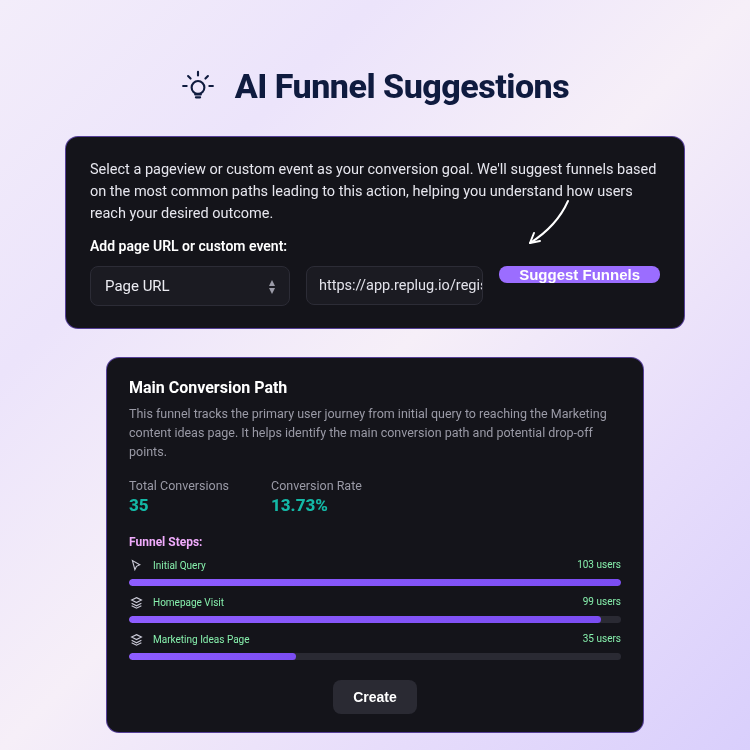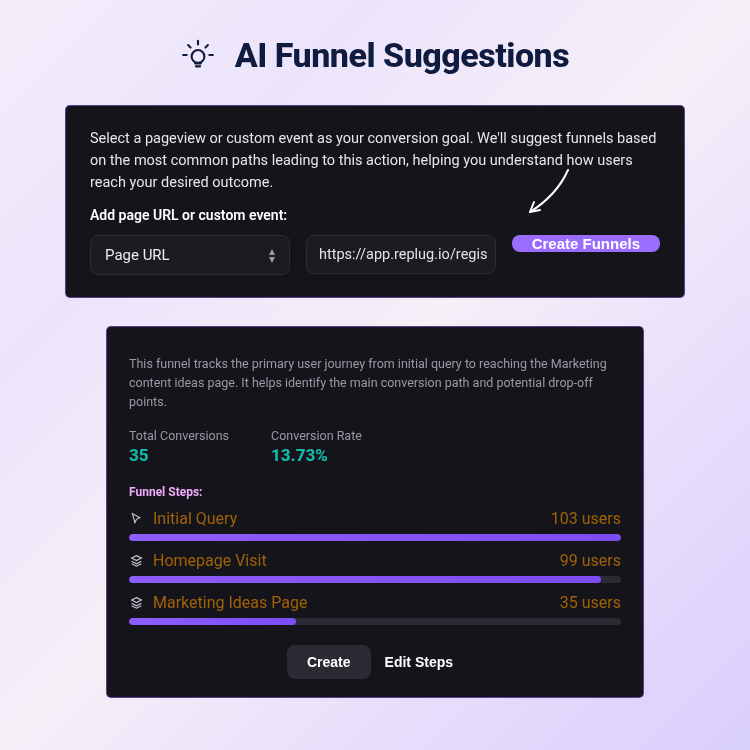--- a/index.html
+++ b/index.html
@@ -7,42 +7,42 @@
   body {
     font-family: -apple-system, BlinkMacSystemFont, "Segoe UI", Roboto, Helvetica, Arial, sans-serif;
     background: linear-gradient(135deg, #f3edfa 0%, #ece4fb 25%, #f6eff8 50%, #e7ddfb 75%, #d9cffc 100%);
     border-radius: 24px;
     overflow: hidden;
     position: relative;
   }
 
   .page-title {
     text-align: center;
-    padding-top: 35px;
+    padding-top: 66px;
     display: flex;
     align-items: center;
     justify-content: center;
     gap: 20px;
   }
   .page-title .bulb {
     width: 34px; height: 34px;
     display: inline-flex; align-items: center; justify-content: center;
     color: #0f1b3f;
   }
   .page-title h1 {
     font-size: 34px;
     font-weight: 800;
     color: #0f1b3f;
     letter-spacing: -0.5px;
   }
 
   .card {
     background: #14141a;
     border: 1px solid rgba(138,99,255,0.55);
-    border-radius: 5px;
+    border-radius: 13px;
     color: #e6e6ee;
     position: relative;
   }
 
   .panel1 {
     margin: 30px 65px 0 65px;
     padding: 22px 24px 22px 24px;
   }
   .panel1 .desc {
     font-size: 14.5px;
@@ -135,22 +135,22 @@
     margin-top: 20px;
     font-size: 12px;
     font-weight: 700;
     color: #f0abfc;
   }
   .step { margin-top: 10px; }
   .step-head {
     display: flex;
     align-items: flex-start;
     justify-content: space-between;
-    font-size: 16px;
-    color: #a16207;
+    font-size: 10px;
+    color: #86efac;
     margin-bottom: 6px;
   }
   .step-head .left { display:flex; align-items:center; gap:10px; }
   .step-head .ico { width:14px; height:14px; display:inline-flex; align-items:center; justify-content:center; color:#c9c9d6;}
   .bar-track {
     height: 7px;
     background: #2a2a33;
     border-radius: 4px;
     overflow: hidden;
   }
@@ -205,32 +205,33 @@
   <p class="label">Add page URL or custom event:</p>
   <div class="row">
     <div class="select">
       <span>Page URL</span>
       <span class="chev">
           <span>▴</span>
           <span>▾</span>
         </span>
     </div>
     <div class="input">https://app.replug.io/regis</div>
-    <button class="btn-primary">Create Funnels</button>
+    <button class="btn-primary">Suggest Funnels</button>
   </div>
 
   <span class="arrow">
     <svg viewBox="0 0 50 52" width="50" height="52" fill="none" stroke="#ffffff" stroke-width="2" stroke-linecap="round">
       <path d="M46 4 C 38 22, 24 36, 8 46"></path>
       <path d="M8 46 L18 44 M8 46 L12 36"></path>
     </svg>
   </span>
 </div>
 
 <div class="card panel2">
+  <h2>Main Conversion Path</h2>
   <p class="sub">This funnel tracks the primary user journey from initial query to reaching the Marketing content ideas page. It helps identify the main conversion path and potential drop-off points.</p>
 
   <div class="metrics">
     <div>
       <div class="metric-label">Total Conversions</div>
       <div class="metric-value">35</div>
     </div>
     <div>
       <div class="metric-label">Conversion Rate</div>
       <div class="metric-value">13.73%</div>
@@ -285,15 +286,14 @@
       </span>
       <span>35 users</span>
     </div>
     <div class="bar-track">
         <div class="bar-fill" style="width:34%"></div>
       </div>
   </div>
 
   <div class="actions">
     <button class="btn-dark">Create</button>
-    <button class="btn-ghost">Edit Steps</button>
   </div>
 </div>
 
 </body></html>

